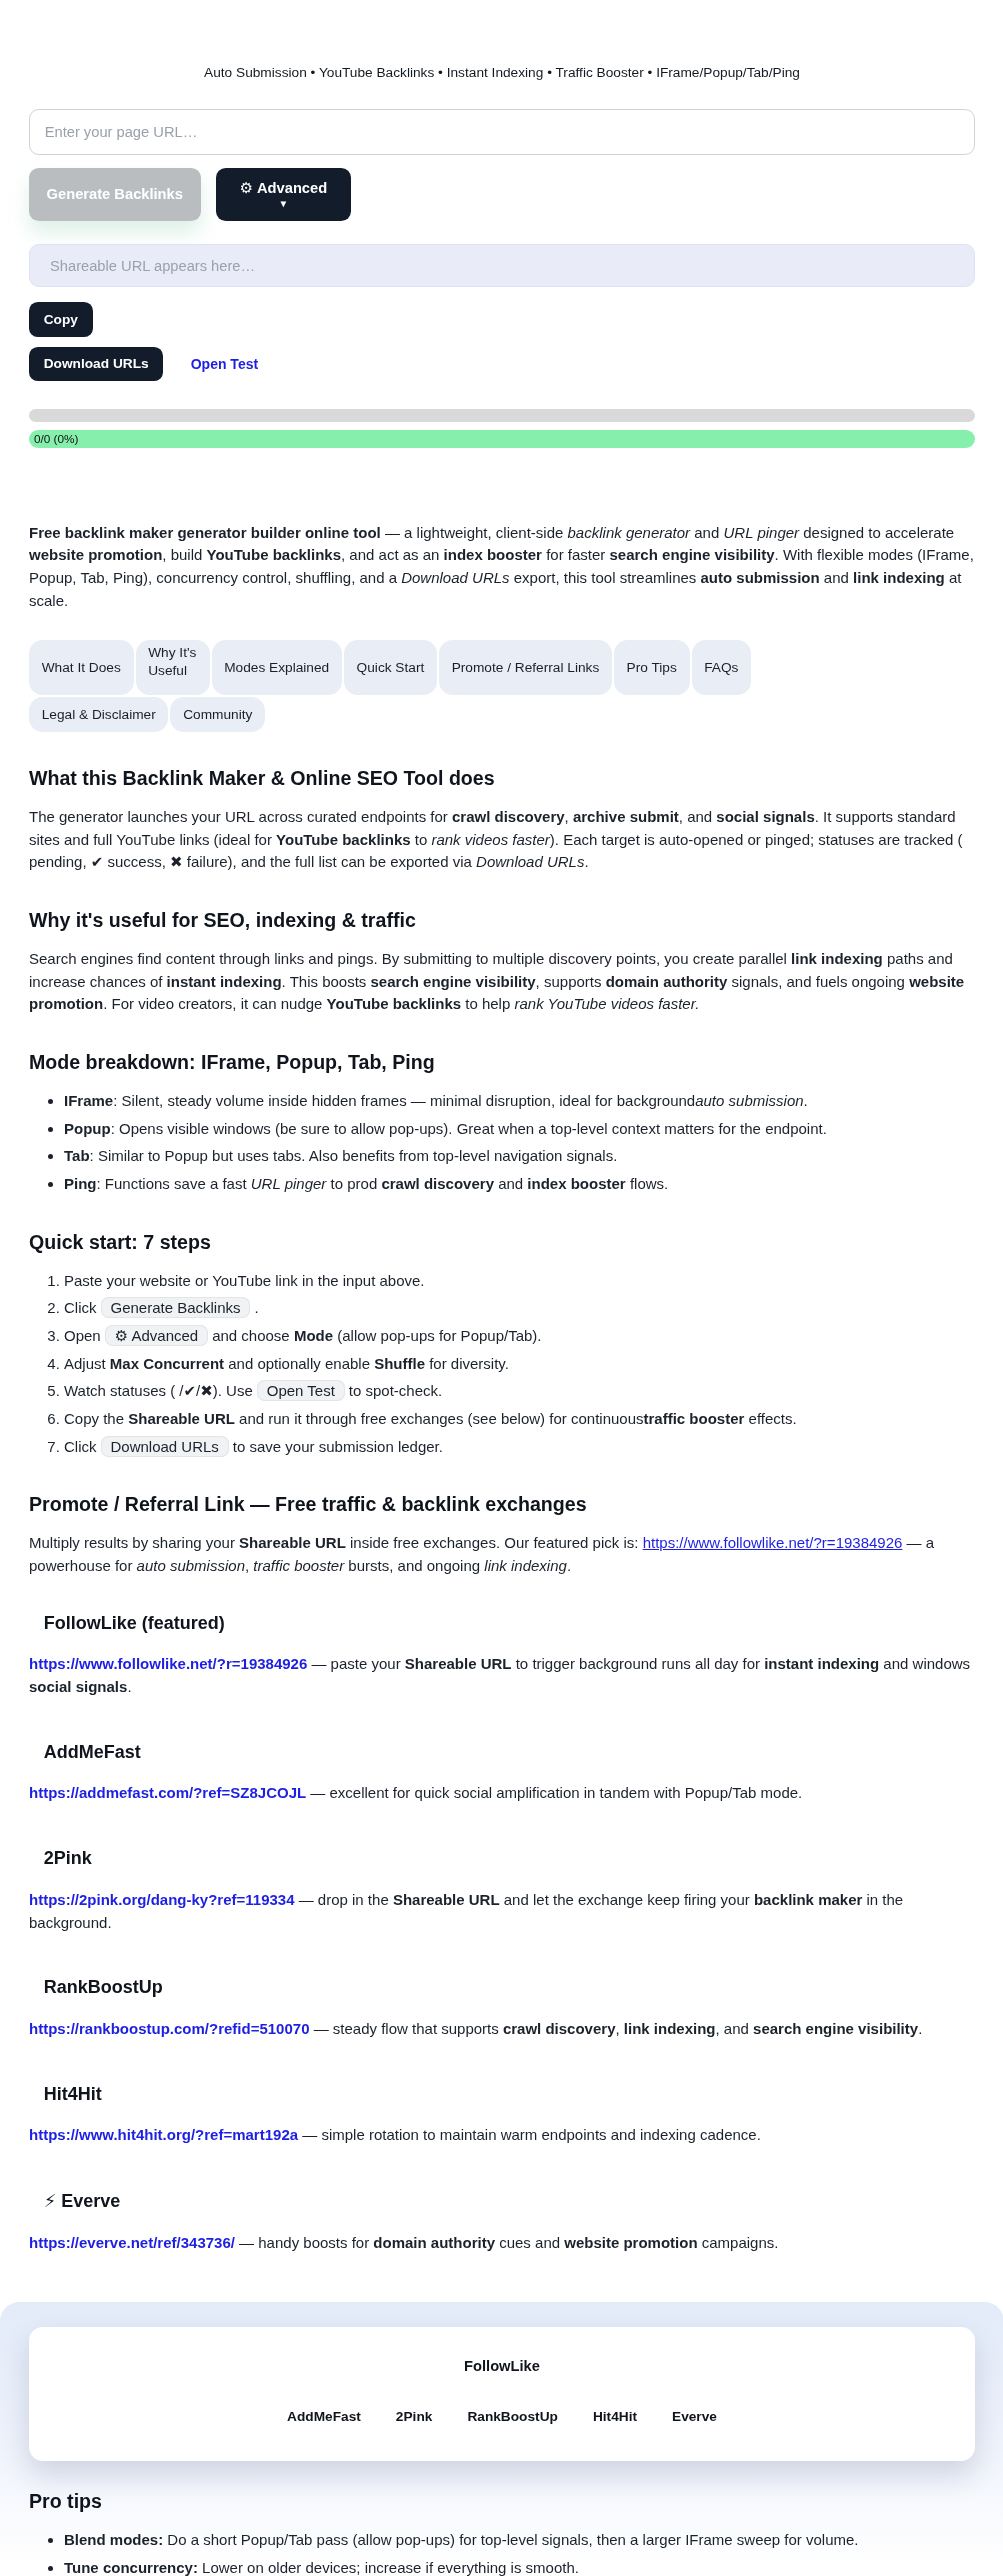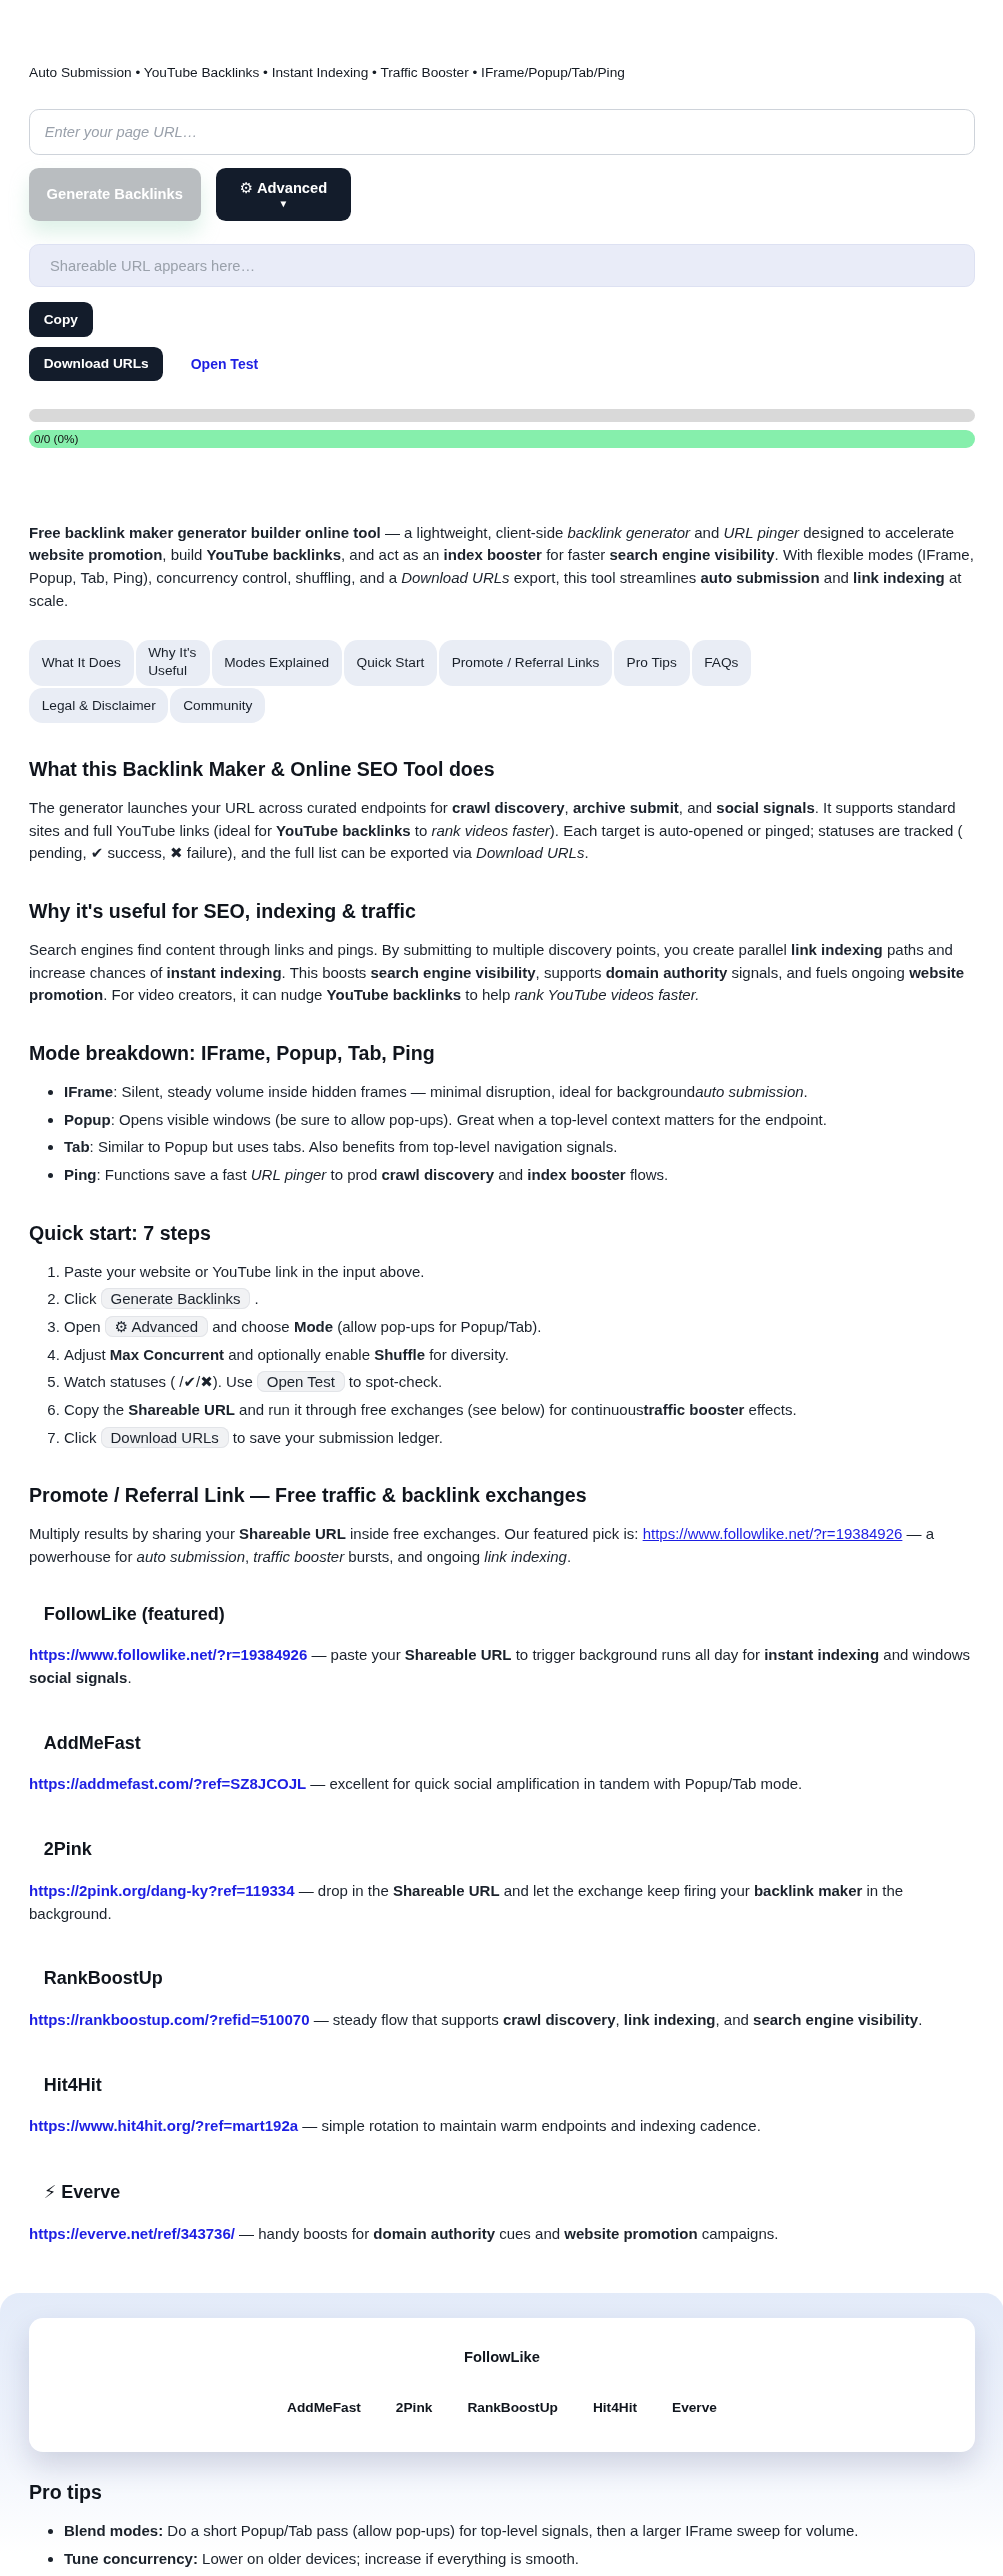--- a/index.html
+++ b/index.html
@@ -6,24 +6,24 @@
   * { box-sizing: border-box; }
   body {
     margin: 0;
     background: #ffffff;
     color: #1b222c;
     font-family: "Liberation Sans", "DejaVu Sans", sans-serif;
   }
   .page { width: 1004px; margin: 0 auto; padding: 65px 29px 78px; }
 
   
-  .tagline { text-align: left; font-size: 13.7px; color: #141a22; margin: 0 0 29px; }
+  .tagline { text-align: center; font-size: 13.7px; color: #141a22; margin: 0 0 29px; }
   .url-input {
     width: 100%; height: 46px; border: 1px solid #ced3da; border-radius: 9.8px;
-    padding: 0 14.7px; font-size: 14.7px; color: #333; font-family: inherit; outline: none; font-style: italic;
+    padding: 0 14.7px; font-size: 14.7px; color: #333; font-family: inherit; outline: none;
   }
   input::placeholder { color: #9aa1ab; }
   .btn-row { display: flex; gap: 15.7px; align-items: stretch; margin-top: 12.7px; }
   .btn { border: none; cursor: pointer; font-weight: bold; font-family: inherit; color: #fff; }
   .btn.gray {
     background: #b9bdc0; font-size: 14.7px; padding: 0 17.6px; border-radius: 9.8px;
     box-shadow: 0 11.8px 19.6px rgba(160, 215, 190, 0.35);
   }
   .btn.dark { background: #131c2b; }
   .btn.advanced {
@@ -48,21 +48,21 @@
 
   
   article { margin-top: 74px; }
   .para { font-size: 15px; line-height: 1.52; margin: 13.7px 0; }
   h2 { font-size: 19.6px; margin: 35px 0 15.7px; color: #10151d; }
   .chips { display: flex; flex-wrap: wrap; gap: 2px; max-width: 835px; margin: 27.4px 0 31px; }
   .chip {
     background: #e9edf5; border-radius: 13.7px; padding: 8.8px 12.7px; font-size: 13.7px;
     color: #19202a; display: inline-flex; align-items: center; cursor: pointer; line-height: 1.3;
   }
-  .chips .chip:nth-child(2) { max-width: 74px; padding-top: 3.9px; padding-bottom: 6px; }
+  .chips .chip:nth-child(2) { max-width: 74px; padding-top: 3.9px; padding-bottom: 15px; }
   ul, ol { margin: 15.7px 0; padding-left: 35px; }
   li.para { margin: 4.9px 0; }
   .lnk { color: #1d1fe3; cursor: pointer; }
   .lnk.u { text-decoration: underline; }
   .lnk.b { font-weight: bold; text-decoration: none; }
   .kbd {
     background: #f1f2f4; border-radius: 7.8px; padding: 2px 9.8px;
     box-shadow: inset 0 0 0 1px #e2e4e8; white-space: nowrap;
   }
 

